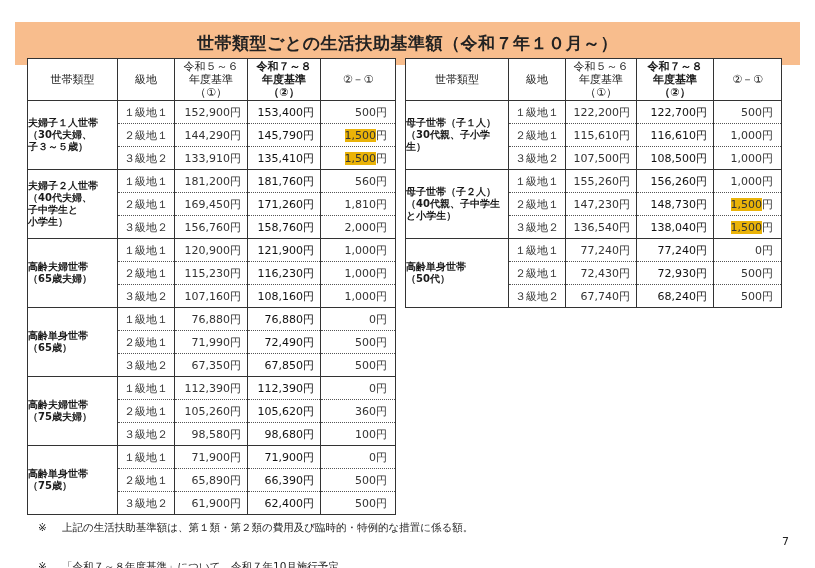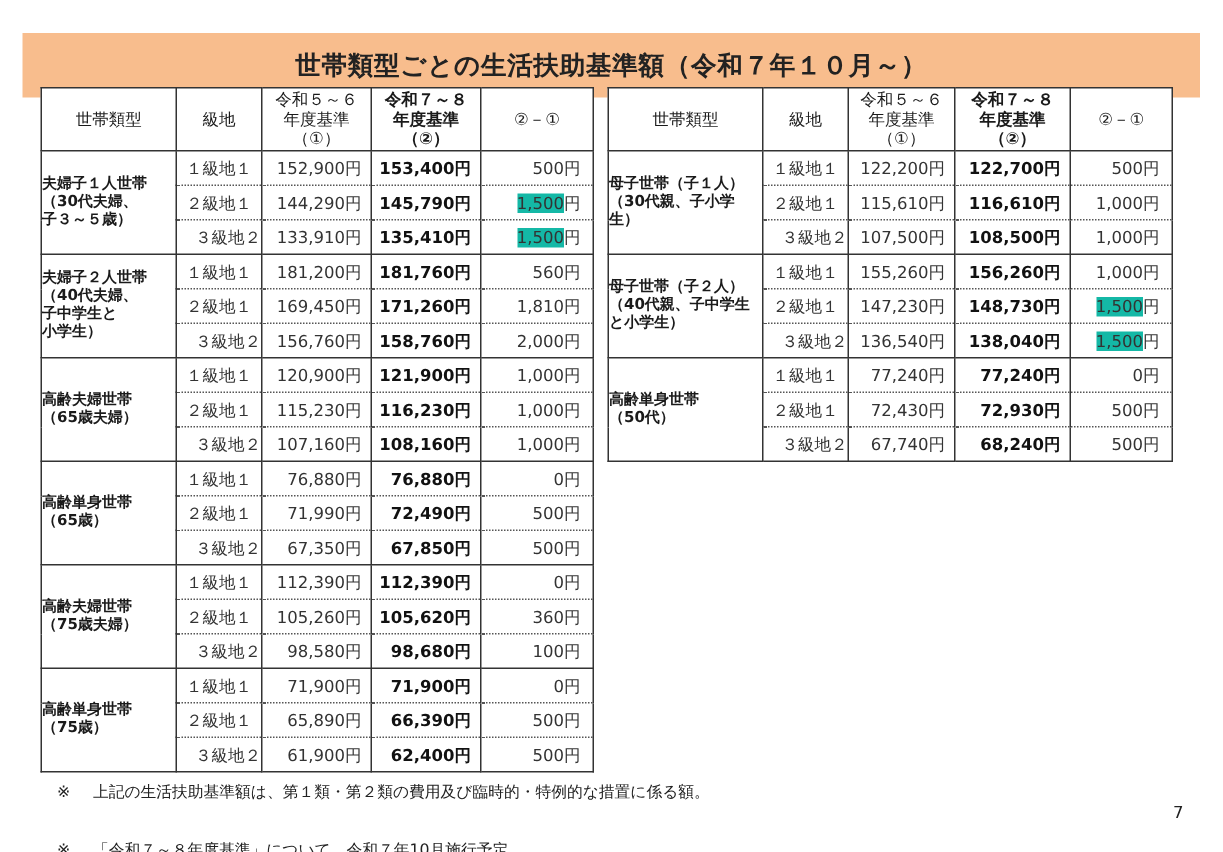--- a/index.html
+++ b/index.html
@@ -10,26 +10,26 @@
   .title-bar span{font-size:17px;font-weight:bold;letter-spacing:0.5px;color:#222;}
   table.bt{position:absolute;border-collapse:collapse;table-layout:fixed;background:#fff;}
   table.bt td, table.bt th{padding:0;font-size:11px;}
   table.bt th{border:1px solid #333;font-weight:normal;text-align:center;line-height:13px;font-size:11px;}
   table.bt th.bold{font-weight:bold;}
   table.bt td{border-left:1px solid #333;border-right:1px solid #333;height:22px;}
   table.bt td.grp{border-top:1.5px solid #333;border-bottom:1.5px solid #333;text-align:left;
        font-weight:bold;font-size:10px;line-height:12px;}
   table.bt tr.r0 td{border-top:1.5px solid #333;}
   table.bt tr.r1 td:not(.grp), table.bt tr.r2 td:not(.grp){border-top:1px dotted #555;}
-  table.bt tr.r2 td{border-bottom:1.5px solid #333;text-align:right;}
+  table.bt tr.r2 td{border-bottom:1.5px solid #333;}
   td.lvl{text-align:center;font-size:12px;color:#333;}
   td.num{text-align:right;padding-right:6px !important;font-size:11px;color:#333;}
-  td.new{font-weight:bold;color:#111;}
+  td.new{font-weight:normal;color:#111;}
   td.diff{padding-right:8px !important;}
-  .hl{background:#14b8a6;}
+  .hl{background:#eab308;}
   .note{position:absolute;left:38px;font-size:10.5px;color:#222;white-space:nowrap;}
   .note .mark{display:inline-block;width:24px;}
   .pageno{position:absolute;left:782px;top:535px;font-size:11px;color:#222;}
 </style>
 </head>
 <body>
 
 <div class="title-bar">
   <span>世帯類型ごとの生活扶助基準額（令和７年１０月～）</span>
 </div>

